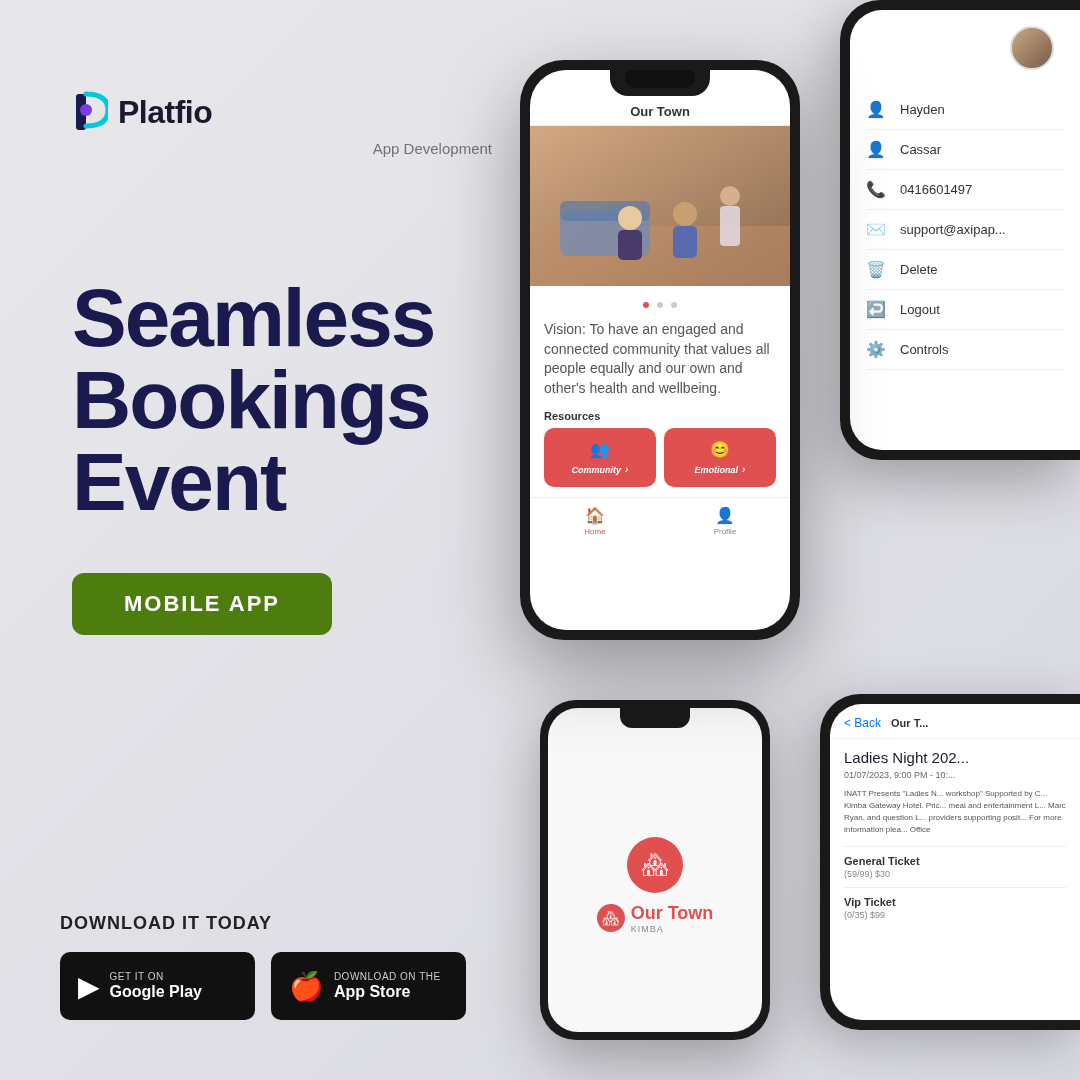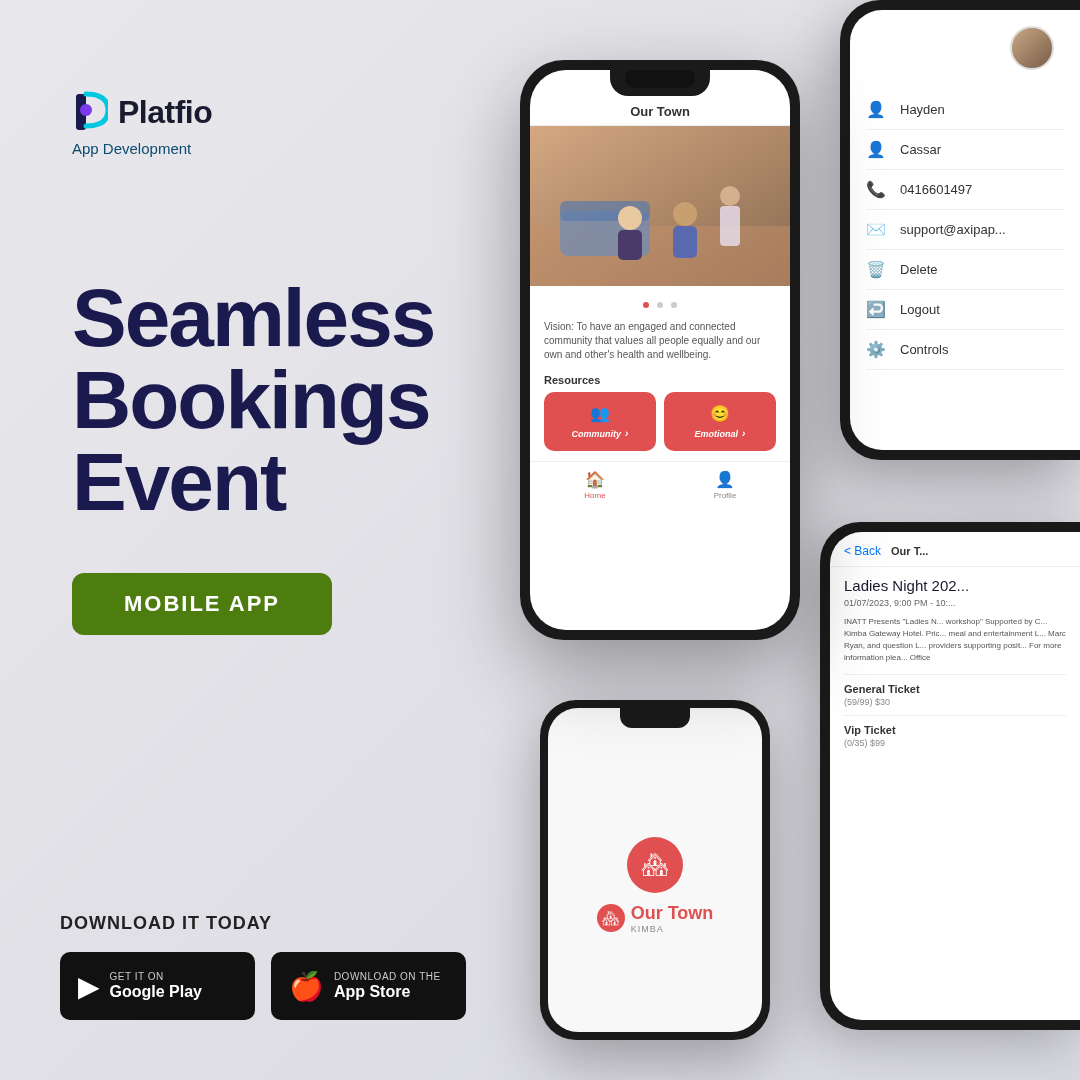--- a/index.html
+++ b/index.html
@@ -46,23 +46,24 @@
 
     .logo-text {
       font-size: 32px;
       font-weight: 700;
       color: #1a1a2e;
       letter-spacing: -0.5px;
     }
 
     .logo-sub {
       font-size: 15px;
-      color: #0c4a6e;
+      color: #737373;
       margin-bottom: 120px;
       margin-left: 0;
+      text-align: right;
     }
 
     .headline {
       font-size: 82px;
       font-weight: 900;
       color: #1a1a4e;
       line-height: 1.0;
       margin-bottom: 50px;
       letter-spacing: -2px;
     }
@@ -225,21 +226,21 @@
       border-radius: 50%;
       background: #e05050;
       margin: 0 2px;
     }
     .dot-inactive {
       background: #ccc;
     }
 
     .app-vision-text {
       padding: 4px 14px 8px;
-      font-size: 10px;
+      font-size: 14px;
       color: #555;
       line-height: 1.4;
     }
 
     .app-resources-title {
       padding: 4px 14px 6px;
       font-size: 11px;
       font-weight: 600;
       color: #333;
     }
@@ -420,21 +421,21 @@
       color: #888;
       letter-spacing: 1px;
     }
 
     
     .phone-right-bottom {
       position: absolute;
       right: 0;
       bottom: 50px;
       width: 260px;
-      height: 508px;
+      height: 336px;
       background: #1a1a1a;
       border-radius: 40px 0 0 40px;
       padding: 10px 0 10px 10px;
       box-shadow: -10px 10px 50px rgba(0,0,0,0.25);
       z-index: 7;
       overflow: hidden;
     }
 
     .phone-right-bottom-inner {
       width: 100%;

